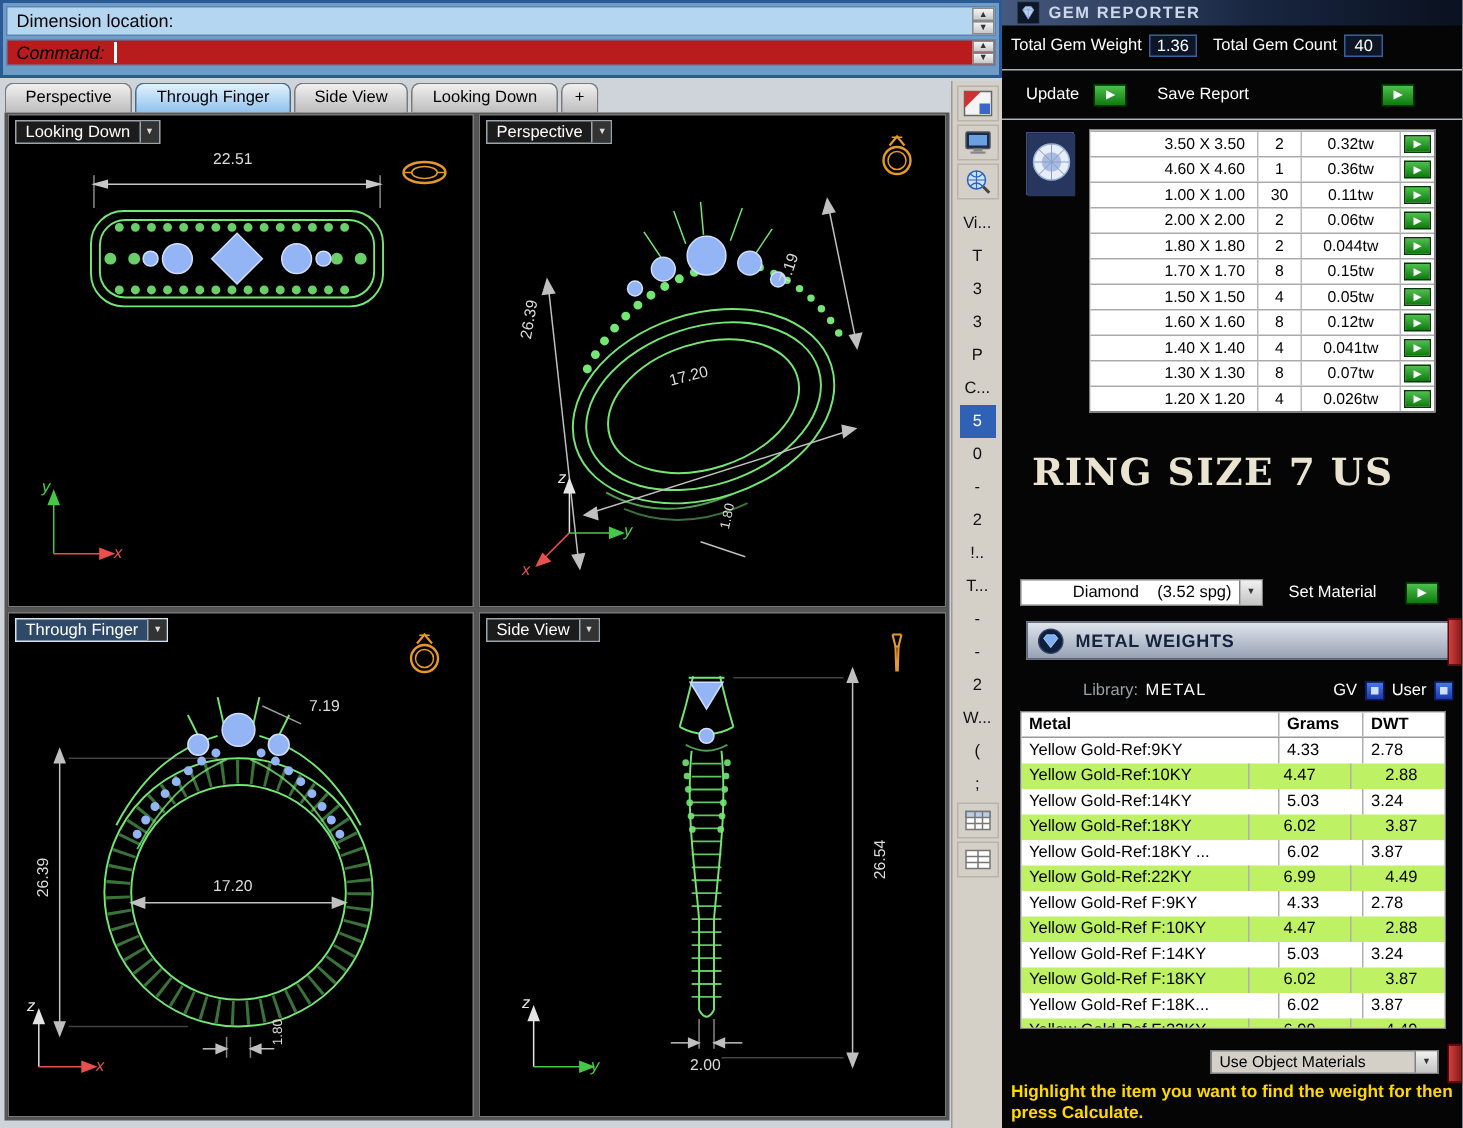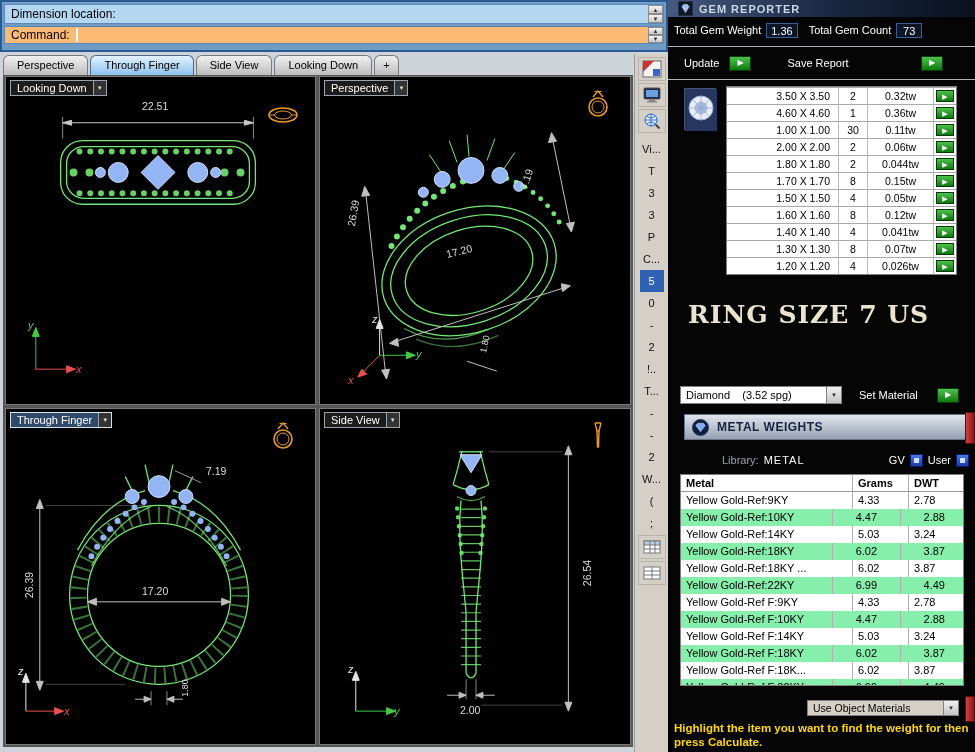--- a/index.html
+++ b/index.html
@@ -5,21 +5,21 @@
   * { margin:0; padding:0; box-sizing:border-box; }
   body { font-family:"Liberation Sans", sans-serif; background:#9aa4b0; }
   #root { position:relative; width:975px; height:752px; overflow:hidden; background:#cfd3da; }
 
   
   #cmd-area { position:absolute; left:0; top:0; width:668px; height:52px;
     background:#6f9bc4; border:2px solid #2a5a94; padding:2px; }
   .cmd-row { position:relative; display:flex; align-items:center; border:1px solid #5a88b8;
     font-size:12px; color:#000; padding-left:6px; }
   .cmd-hist { height:20px; background:#b4d6f0; }
-  .cmd-prompt { height:18px; margin-top:2px; background:#fdba74; }
+  .cmd-prompt { height:18px; margin-top:2px; background:#b91c1c;font-style:italic; }
   .cmd-caret { width:2px; height:14px; background:#fff; margin-left:6px; }
   .cmd-input { flex:1; height:100%; }
   .spin { position:absolute; right:0; top:0; bottom:0; width:15px; display:flex; flex-direction:column; }
   .spin span { flex:1; display:flex; align-items:center; justify-content:center; font-size:6px;
     color:#333; background:linear-gradient(#f4f4f4,#c8c8c8); border:1px solid #8a8a8a; }
 
   
   #tab-bar { position:absolute; left:3px; top:53px; height:22px; display:flex; align-items:flex-end; }
   .tab { padding:3px 13px 4px; font-size:11px; color:#000; margin-right:2px;
     border:1px solid #7a7a7a; border-bottom:none; border-radius:6px 6px 0 0;
@@ -64,41 +64,41 @@
   .totals { position:absolute; top:19px; left:0; right:0; height:22px; display:flex; align-items:center;
     gap:5px; padding:0 6px; color:#fff; font-size:11px; white-space:nowrap; }
   .tval { background:#0d1526; border:1px solid #3c5e96; padding:0 4px; min-width:26px; height:15px;
     line-height:14px; text-align:center; }
   .actions { position:absolute; top:46px; left:0; right:0; height:34px; display:flex; align-items:center;
     padding:0 32px 0 16px; color:#fff; font-size:11px; border-top:1px solid #aab2bc; border-bottom:1px solid #aab2bc; }
   .actions .alabel { margin-right:10px;text-align:center; }
   .greenbtn { display:inline-flex; align-items:center; justify-content:center; width:18px; height:12px;
     background:linear-gradient(#4ec04e,#0e7a0e); border:1px solid #053a05; color:#fff; font-size:7px; line-height:1; }
   .greenbtn.big { width:22px; height:15px; font-size:8px; }
-  .sp-save { margin-left:36px; }
+  .sp-save { margin-left:20px; }
   .actions .push { margin-left:auto; }
 
   .gem-area { position:absolute; top:86px; left:12px; right:18px; }
   .gem-thumb { position:absolute; left:4px; top:2px; width:32px; height:42px; border:1px solid #44507a; }
   .gem-table { margin-left:46px; border:1px solid #808080; background:#fff; }
   .ghead { display:flex; background:#000; color:#eee; font-size:10.5px; height:15px; line-height:15px; }
   .gh1 { width:142px; text-align:center; border-right:1px solid #888; }
   .gh2 { flex:1; text-align:center; }
   .grow { display:flex; height:17px; background:#fff; color:#000; font-size:10.5px; line-height:16px;
     border-top:1px solid #aaa; }
   .gsize { width:112px; text-align:right; padding-right:8px; border-right:1px solid #bbb; }
   .gcount { width:29px; text-align:center; border-right:1px solid #bbb; }
   .gweight { width:66px; text-align:center; border-right:1px solid #bbb; }
   .garrow { flex:1; display:flex; align-items:center; justify-content:center; }
 
   .ring-size { position:absolute; top:300px; left:20px; font-family:"DejaVu Serif", serif; font-weight:bold;
     font-size:25px; color:#eae3cf; letter-spacing:1px; }
 
   .material-row { position:absolute; top:386px; left:12px; right:10px; display:flex; align-items:center;
-    color:#fff; font-size:11px; }
+    color:#fff; font-size:11px;text-align:right; }
   .dropdown { display:flex; align-items:center; background:#fff; color:#000; border:1px solid #808080;
     height:18px; font-size:11px; }
   .dropdown .dval { padding:0 5px; flex:1; white-space:pre; overflow:hidden; }
   .darr { width:15px; height:100%; background:linear-gradient(#f0f0f0,#c4c4c4); border-left:1px solid #808080;
     font-size:6px; display:flex; align-items:center; justify-content:center; color:#333; }
   .material-row .dropdown { width:162px; }
   .material-row .alabel { margin-left:17px; }
   .material-row .greenbtn { margin-left:auto; margin-right:6px; }
 
   .mw-header { position:absolute; top:414px; left:4px; width:290px; height:26px; display:flex; align-items:center;
@@ -115,21 +115,21 @@
   .lib-value { color:#fff; letter-spacing:1px; margin-right:auto; }
   .gvlab { color:#fff; }
   .blue-ico { width:13px; height:13px; background:linear-gradient(#4a78e8,#1a3aa8); border:1px solid #0a1a66;
     display:inline-block; position:relative; }
   .blue-ico::after { content:""; position:absolute; left:3px; top:3px; right:3px; bottom:3px; background:#cfe0ff; }
 
   .metal-table { position:absolute; top:474px; left:12px; width:284px; height:212px; background:#fff;
     border:1px solid #808080; overflow:hidden; font-size:11px; color:#000; }
   .mhead { display:flex; height:17px; line-height:16px; font-weight:bold; background:#fff; border-bottom:1px solid #999; }
   .mrow { display:flex; height:17px; line-height:16px; background:#fff; }
-  .mrow.alt { background:#86efac;gap:18px; }
+  .mrow.alt { background:#bef264;gap:18px; }
   .mname { width:172px; padding-left:5px; white-space:nowrap; overflow:hidden; border-right:1px solid #b0b0b0; }
   .mgrams { width:56px; padding-left:5px; border-right:1px solid #b0b0b0; }
   .mdwt { width:50px; padding-left:5px; }
 
   .uom { position:absolute; top:700px; right:16px; width:152px; height:16px; background:#d4d0c8; }
   .uom .dval { font-size:10.5px; }
   .hint { position:absolute; top:721px; left:6px; right:6px; text-align:left; color:#ffd800;
     font-weight:bold; font-size:11.5px; line-height:1.25; }
 </style>
 </head>
@@ -486,21 +486,21 @@
             <path d="M4,6 H12 M6,3.5 L8,6 L10,3.5 M8,6 L8,12.5" stroke="#7a9ad0" stroke-width=".5" fill="none"></path>
           </svg>
       </span>
       <span class="gr-title">GEM REPORTER</span>
     </div>
 
     <div class="totals">
       <span>Total Gem Weight</span>
       <span class="tval">1.36</span>
       <span style="margin-left:6px;">Total Gem Count</span>
-      <span class="tval">73</span>
+      <span class="tval">40</span>
     </div>
 
     <div class="actions">
       <span class="alabel">Update</span>
       <span class="greenbtn big">▶</span>
       <span class="alabel sp-save">Save Report</span>
       <span class="greenbtn big push">▶</span>
     </div>
 
     <div class="gem-area">

